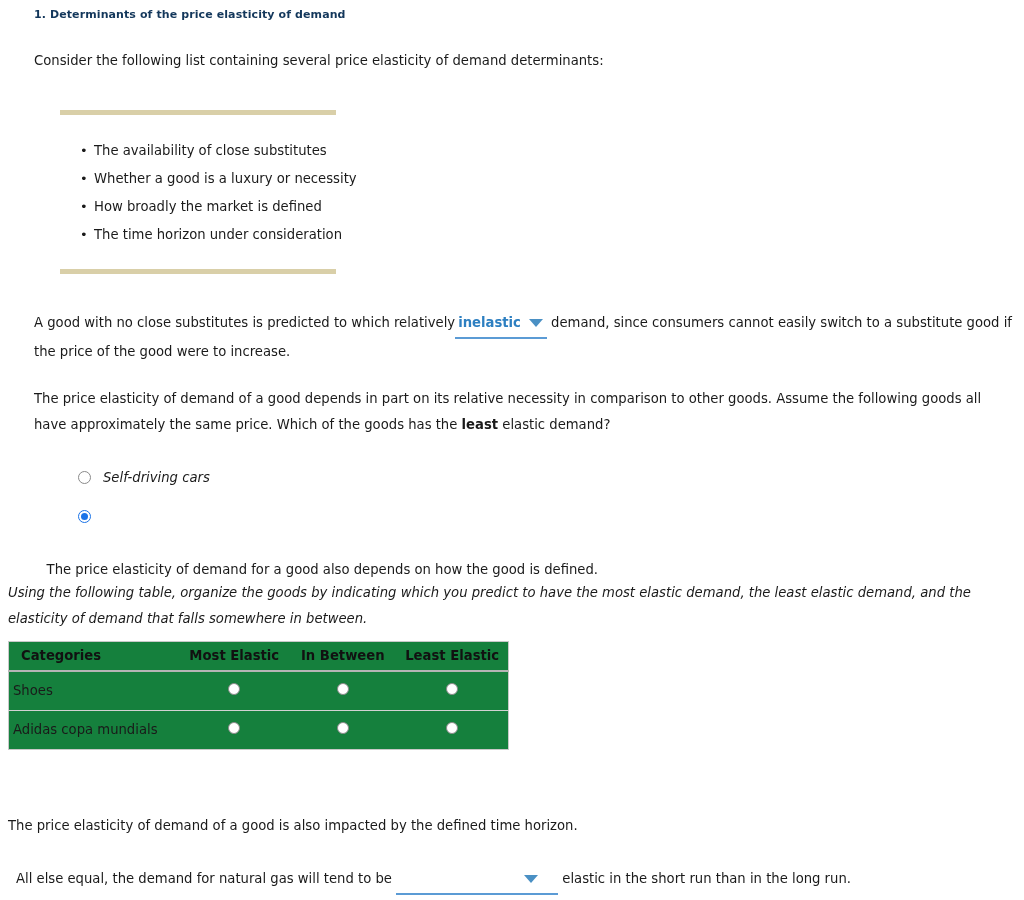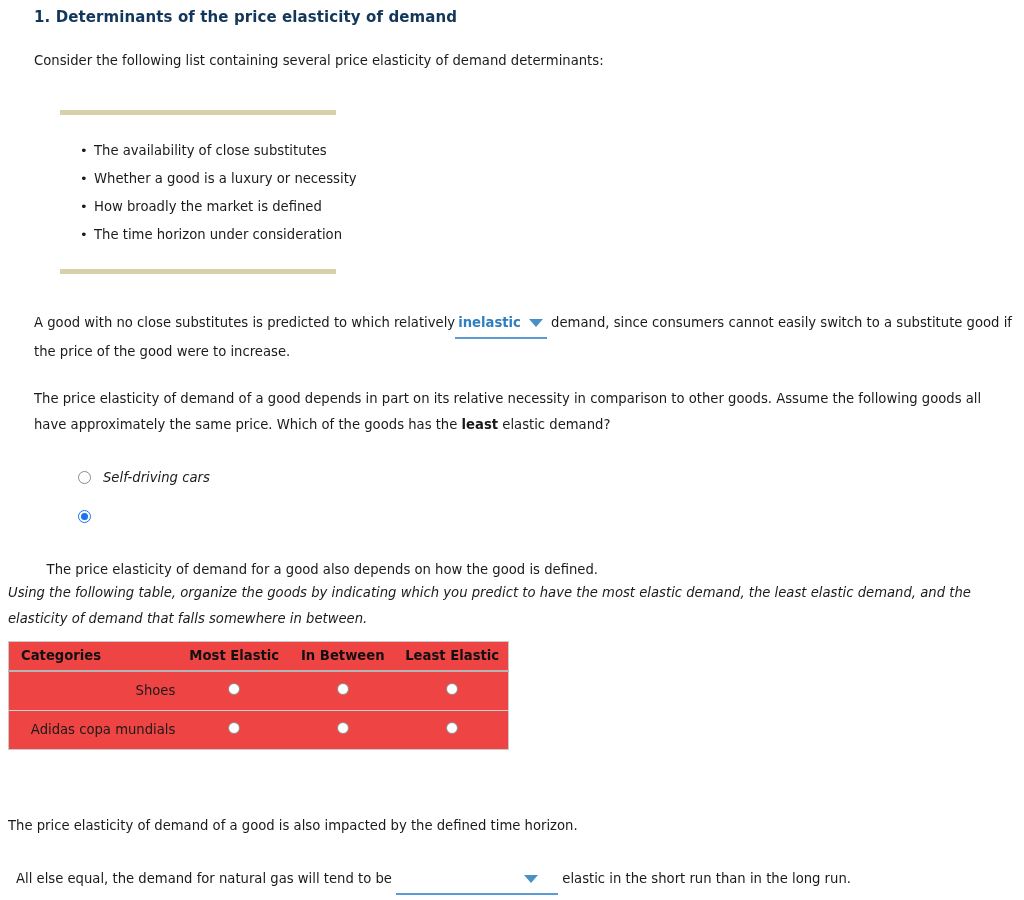--- a/index.html
+++ b/index.html
@@ -17,21 +17,21 @@
     overflow: hidden;
   }
 
   .page { position: relative; width: 1024px; height: 900px; }
 
   
   .q-heading {
     position: absolute;
     left: 34px;
     top: 8px;
-    font-size: 15px;
+    font-size: 11px;
     font-weight: bold;
     color: #13375b;
     letter-spacing: 0.1px;
   }
 
   
   .intro {
     position: absolute;
     left: 34px;
     top: 53px;
@@ -181,21 +181,21 @@
   }
 
   
   .elasticity-table {
     position: absolute;
     left: 8px;
     top: 641px;
     width: 501px;
     border-collapse: collapse;
     border: 1px solid #c9c9c9;
-    background: #ef4444;
+    background: #15803d;
   }
   .elasticity-table th {
     font-size: 13.2px;
     font-weight: bold;
     color: #111111;
     text-align: center;
     padding: 6px 4px 7px 4px;
     border-bottom: 2px solid #b5b5b5;
     white-space: nowrap;
   }
@@ -205,21 +205,21 @@
   }
   .elasticity-table td {
     font-size: 13.2px;
     color: #1a1a1a;
     text-align: center;
     padding: 11px 4px 12px 4px;
     border-top: 1px solid #d2d2d2;
     white-space: nowrap;
   }
   .elasticity-table td.cat {
-    text-align: right;
+    text-align: left;
     padding-left: 4px;
   }
   .elasticity-table tbody tr:first-child td { border-top: none; }
   .cell-radio {
     display: inline-block;
     width: 12px;
     height: 12px;
     border-radius: 50%;
     border: 1px solid #8a8a8a;
     background: #ffffff;

